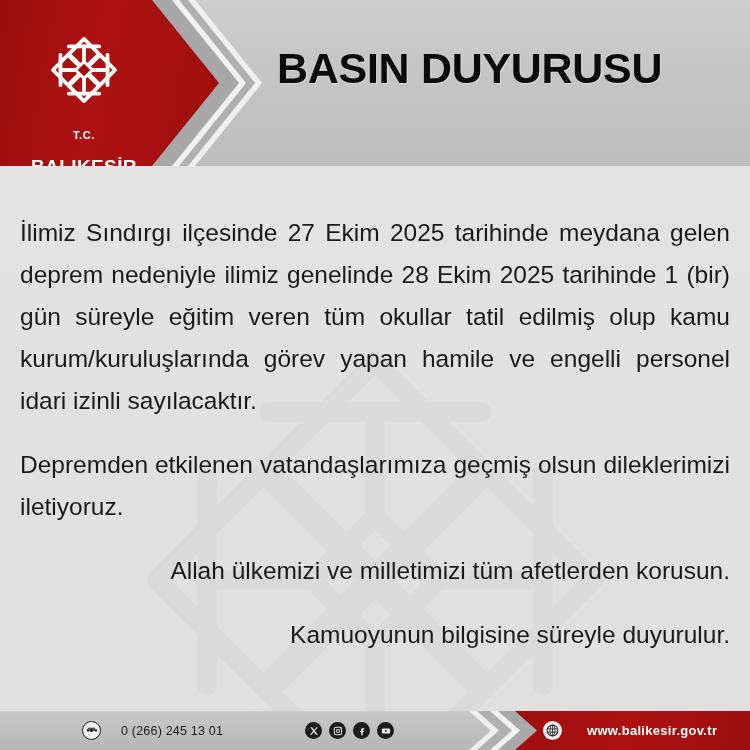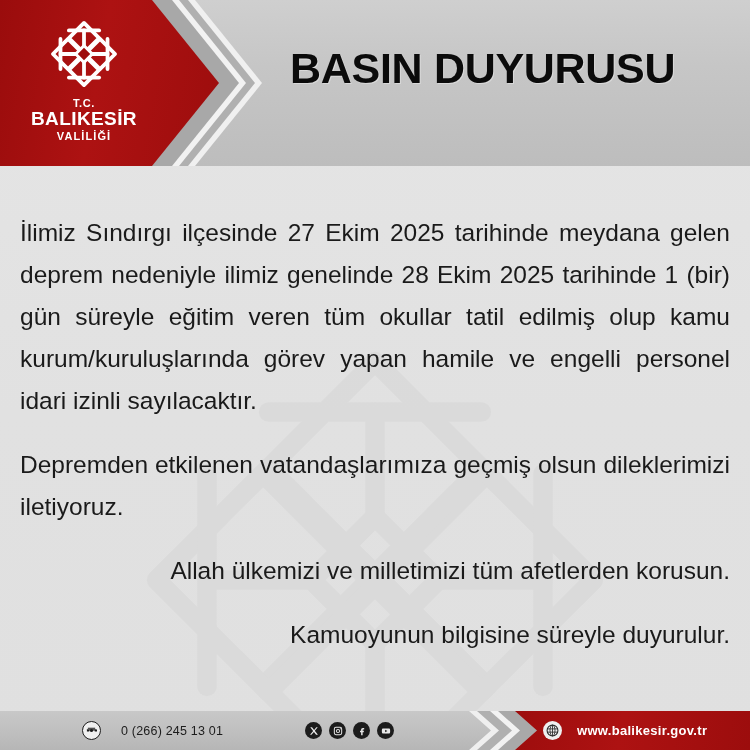--- a/index.html
+++ b/index.html
@@ -57,36 +57,36 @@
     clip-path:polygon(0 0,172px 0,239px 83px,172px 166px,0 166px);
   }
   .chev-red{
     left:0;width:219px;
     background:linear-gradient(100deg,#9a0c0c 0%,#ad1212 45%,#9d0d0d 100%);
     clip-path:polygon(0 0,152px 0,219px 83px,152px 166px,0 166px);
   }
   .logo-wrap{
     position:absolute;left:0;top:0;width:168px;height:166px;
     display:flex;flex-direction:column;align-items:center;justify-content:flex-start;
-    padding-top:12px;box-sizing:border-box;
+    padding-top:28px;box-sizing:border-box;gap:16px;
   }
   .logo-mark{width:84px;height:84px;}
   .logo-mark svg{width:100%;height:100%;display:block;}
   .logo-tc{
     color:#fff;font-size:11px;font-weight:bold;letter-spacing:.6px;
     margin-top:1px;line-height:1.1;
   }
   .logo-city{
     color:#fff;font-size:19px;font-weight:bold;letter-spacing:.4px;line-height:1.1;
   }
   .logo-sub{
     color:#fff;font-size:11px;font-weight:bold;letter-spacing:1.1px;line-height:1.2;
   }
   .hdr-title{
-    position:absolute;left:290px;top:0;height:136px;
+    position:absolute;left:277px;top:0;height:136px;
     display:flex;align-items:center;
     font-size:43px;font-weight:bold;
     letter-spacing:-.3px;
     color:#0b0b0b;
     text-shadow:1px 1px 0 rgba(255,255,255,.35);
     font-family:"Liberation Sans", sans-serif;
   }
 
   
   .content{
@@ -141,21 +141,21 @@
     clip-path:polygon(22px 0,295px 0,295px 39px,22px 39px,44px 19.5px);}
   .fchev-w1{left:468px;width:282px;background:#f2f2f2;
     clip-path:polygon(22px 0,282px 0,282px 39px,22px 39px,44px 19.5px);}
   .fchev-g1{left:476px;width:274px;background:#a9a9a9;
     clip-path:polygon(22px 0,274px 0,274px 39px,22px 39px,44px 19.5px);}
   .fchev-red{left:493px;width:257px;
     background:linear-gradient(100deg,#9a0c0c 0%,#ad1212 50%,#9c0d0d 100%);
     clip-path:polygon(22px 0,257px 0,257px 39px,22px 39px,44px 19.5px);}
   .f-web{
     position:absolute;left:543px;top:0;height:39px;
-    display:flex;align-items:center;gap:15px;
+    display:flex;align-items:center;gap:25px;
   }
   .glob{
     width:19px;height:19px;border-radius:50%;
     background:#efefef;display:flex;align-items:center;justify-content:center;
   }
   .glob svg{width:13px;height:13px;display:block;}
   .f-weburl{
     font-size:13px;font-weight:bold;color:#fff;letter-spacing:.3px;
   }
 </style>

